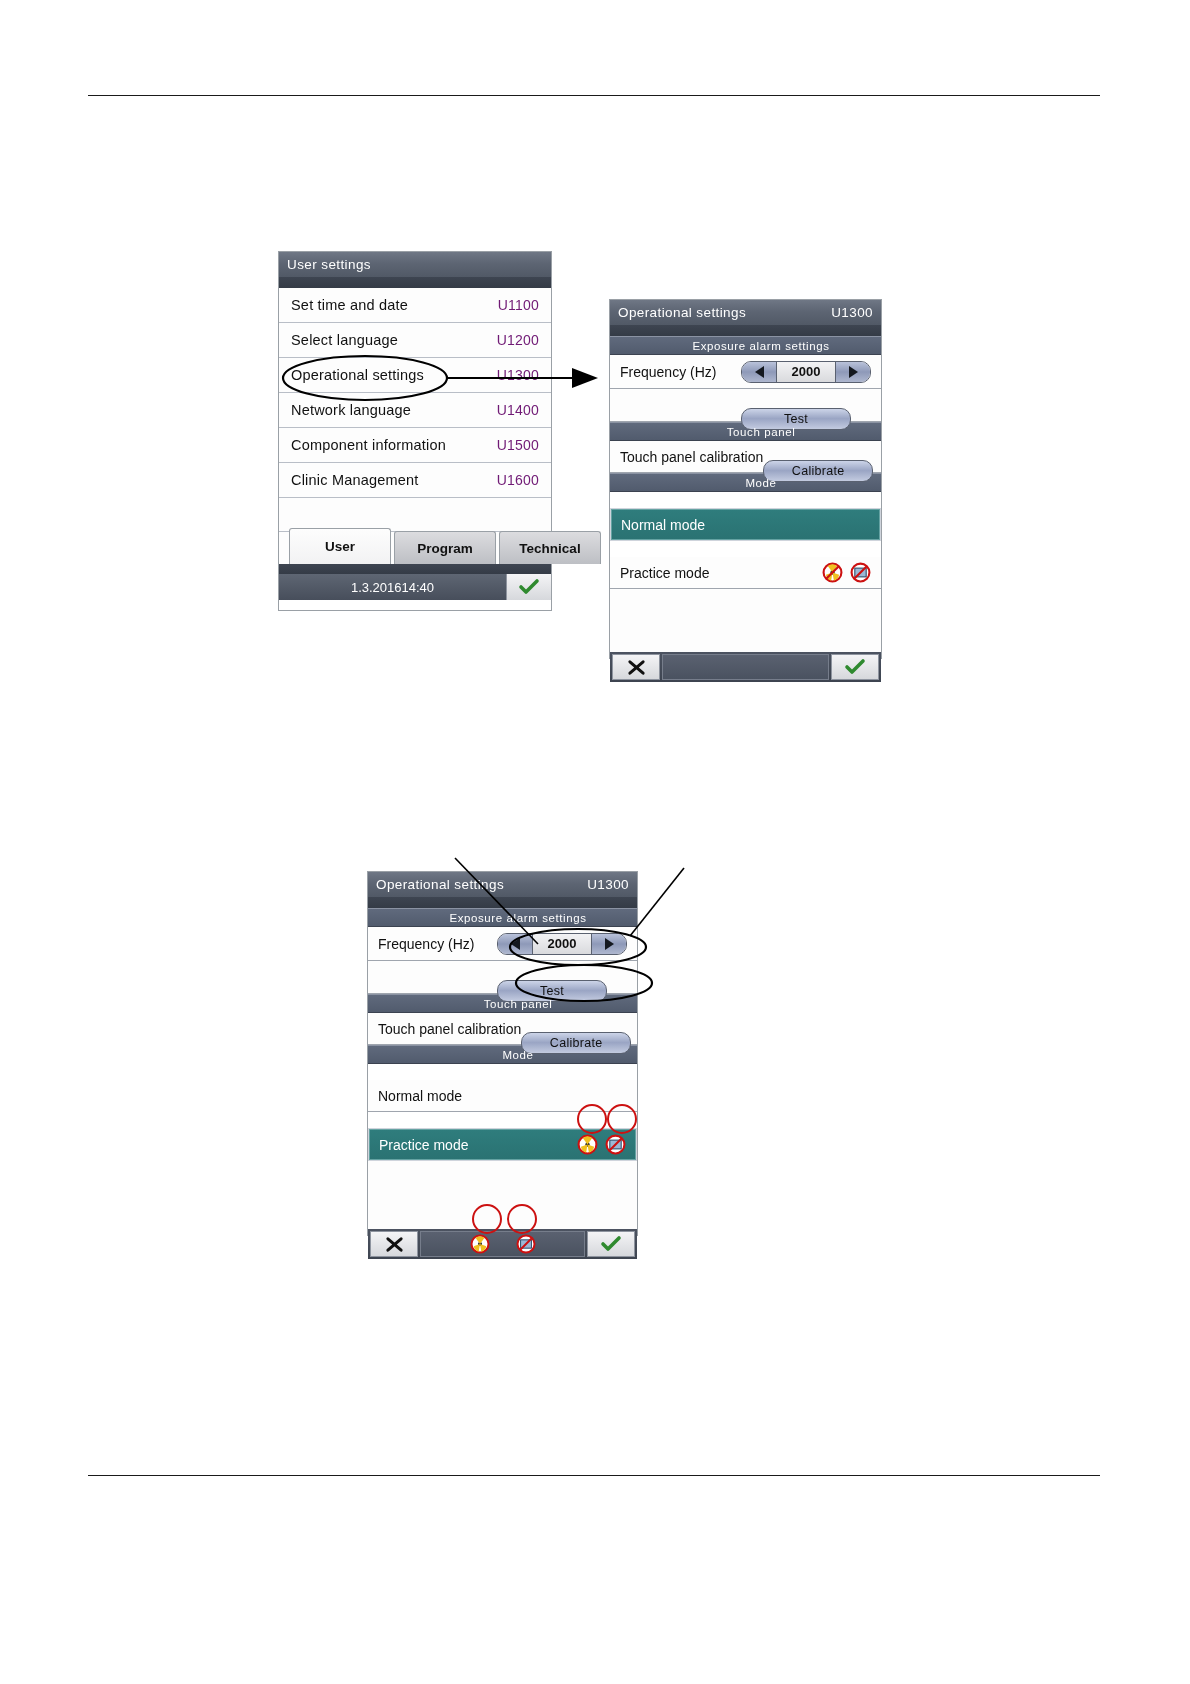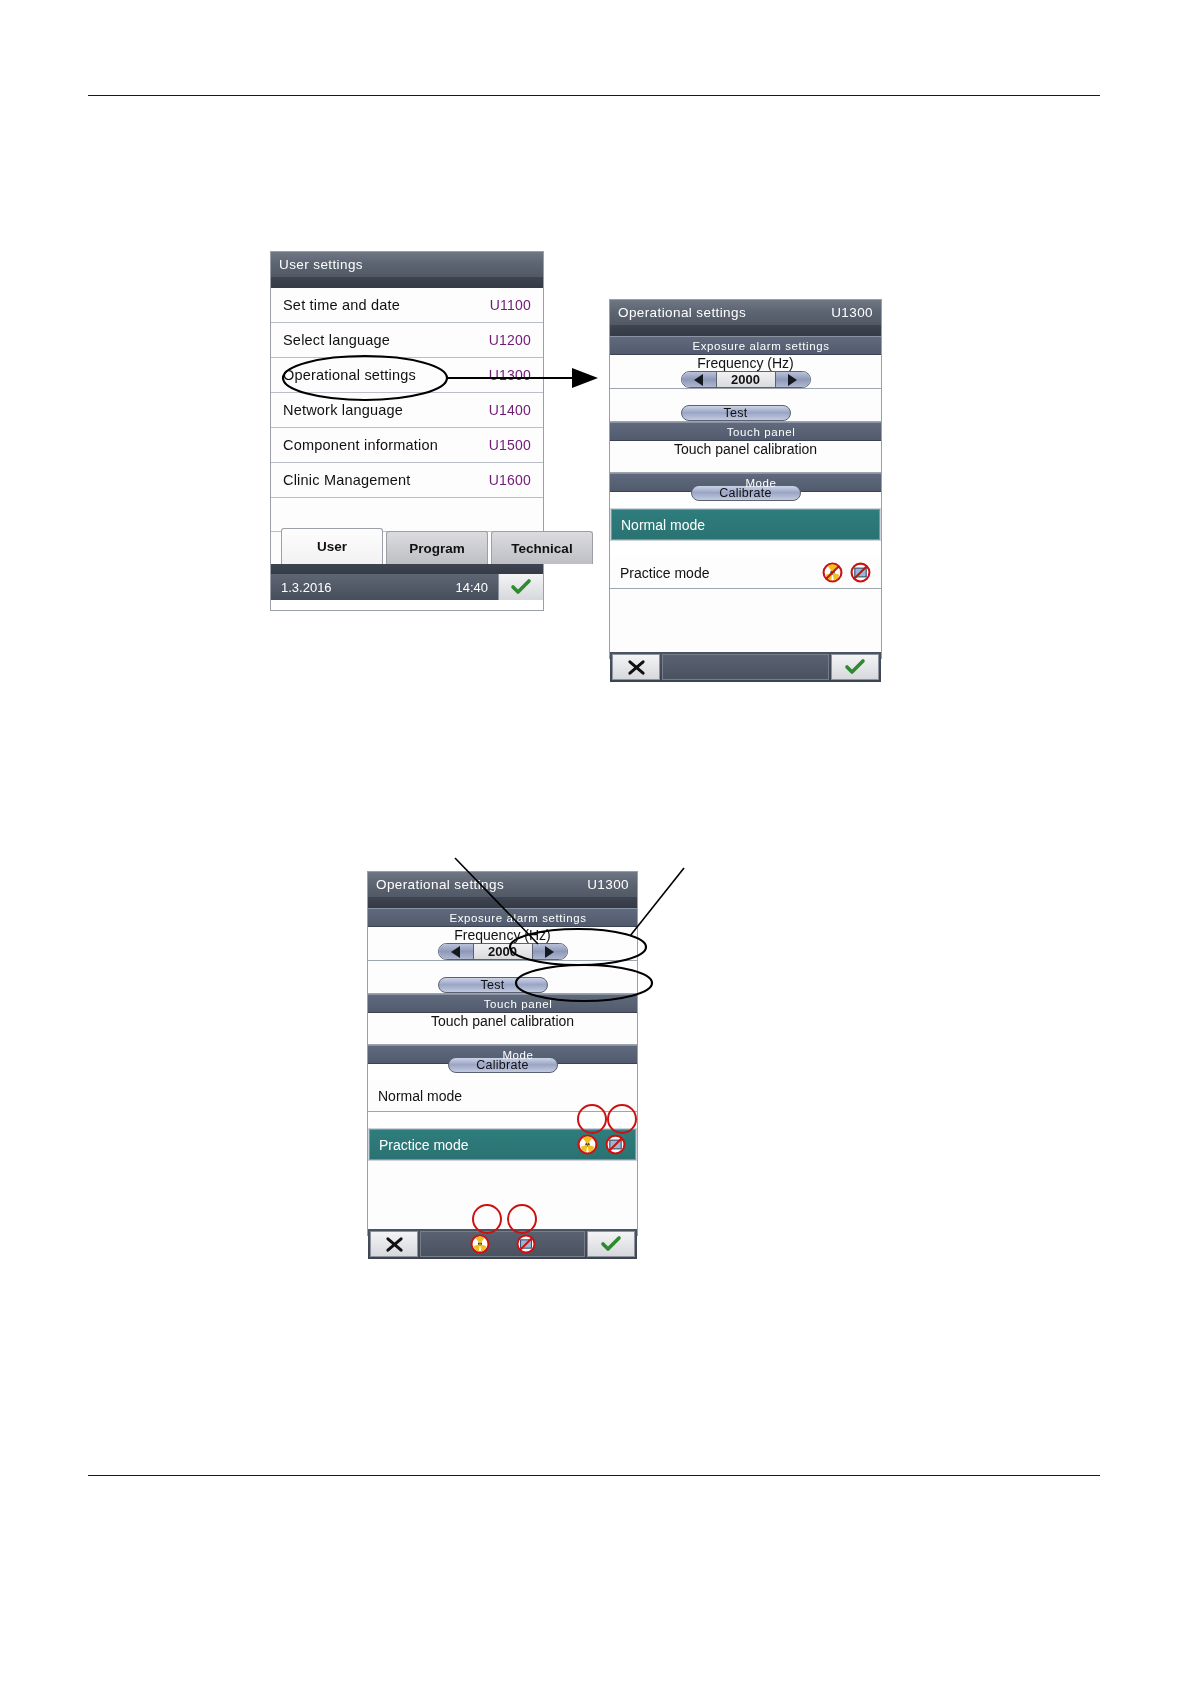--- a/index.html
+++ b/index.html
@@ -28,21 +28,21 @@
       border-top:1px solid #8b93a3;border-bottom:1px solid #3b4250;padding-left:31px;}
 
   .listrow{height:34px;display:flex;align-items:center;padding:0 12px;
       font-size:14.5px;color:#111;border-bottom:1px solid #b9bec7;
       background:#fdfdfd;letter-spacing:.2px;}
   .listrow .lr-label{flex:1;white-space:nowrap;}
   .listrow .lr-code{font-size:14px;color:#701a75;}
   .listrow.blank{border-bottom:1px solid #b9bec7;background:#fdfdfd;}
 
   .settingrow{height:32px;display:flex;align-items:center;padding:0 10px;
-      font-size:14px;color:#111;border-bottom:1px solid #9fa5ae;background:#fdfdfd;flex-direction:column;}
+      font-size:14px;color:#111;border-bottom:1px solid #9fa5ae;background:#fdfdfd;}
   .settingrow .sr-label{flex:1;white-space:nowrap;}
 
   
   .spinner{display:flex;align-items:center;height:20px;
       border:1px solid #5a6170;border-radius:10px;overflow:hidden;
       background:#e9e9ec;}
   .spin-arrow{width:34px;height:100%;
       background:linear-gradient(180deg,#b9c2da 0%,#8e99b8 50%,#aeb7cf 100%);
       display:flex;align-items:center;justify-content:center;}
   .spin-arrow.left{border-right:1px solid #5a6170;}
@@ -83,36 +83,36 @@
   
   .tabstrip{height:30px;display:flex;align-items:flex-end;padding-left:10px;gap:3px;
       background:#fdfdfd;}
   .tab{height:24px;min-width:76px;display:flex;align-items:center;justify-content:center;
       font-size:13.5px;font-weight:bold;color:#111;border:1px solid #9aa0a6;
       border-bottom:none;border-radius:3px 3px 0 0;padding:4px 12px;
       background:linear-gradient(180deg,#dcdcdf 0%,#bdbfc4 100%);}
   .tab.active{background:linear-gradient(180deg,#fdfdfd 0%,#f2f2f3 100%);height:27px;}
   .sbar{height:26px;display:flex;align-items:center;
       background:linear-gradient(180deg,#5e6673 0%,#474e5b 100%);
-      color:#fff;font-size:13px;padding:0 10px;flex:1;justify-content:space-between;}
+      color:#fff;font-size:13px;padding:0 10px;flex:1;justify-content:center;}
   .sbar-ok{width:44px;height:26px;background:linear-gradient(180deg,#f4f4f6 0%,#d6d8dc 100%);
       border-left:1px solid #8e949f;display:flex;align-items:center;justify-content:center;}
 
   .dark-strip{height:10px;background:linear-gradient(180deg,#3e4551 0%,#343b46 100%);}
   svg.overlay{position:absolute;left:0;top:0;width:1190px;height:1684px;pointer-events:none;}
 </style>
 </head>
 <body>
 
 <div class="page">
 
   <div class="rule top"></div>
   <div class="rule bottom"></div>
 
-  <div class="panel" style="left:271px;top:252px;width:272px;height:358px;">
+  <div class="panel" style="left:279px;top:252px;width:272px;height:358px;">
 
     <div class="titlebar">
       <span class="tb-left">User settings</span>
     </div>
     <div class="titlebar-shadow"></div>
 
     <div class="listrow">
       <span class="lr-label">Set time and date</span>
       <span class="lr-code">U1100</span>
     </div>

